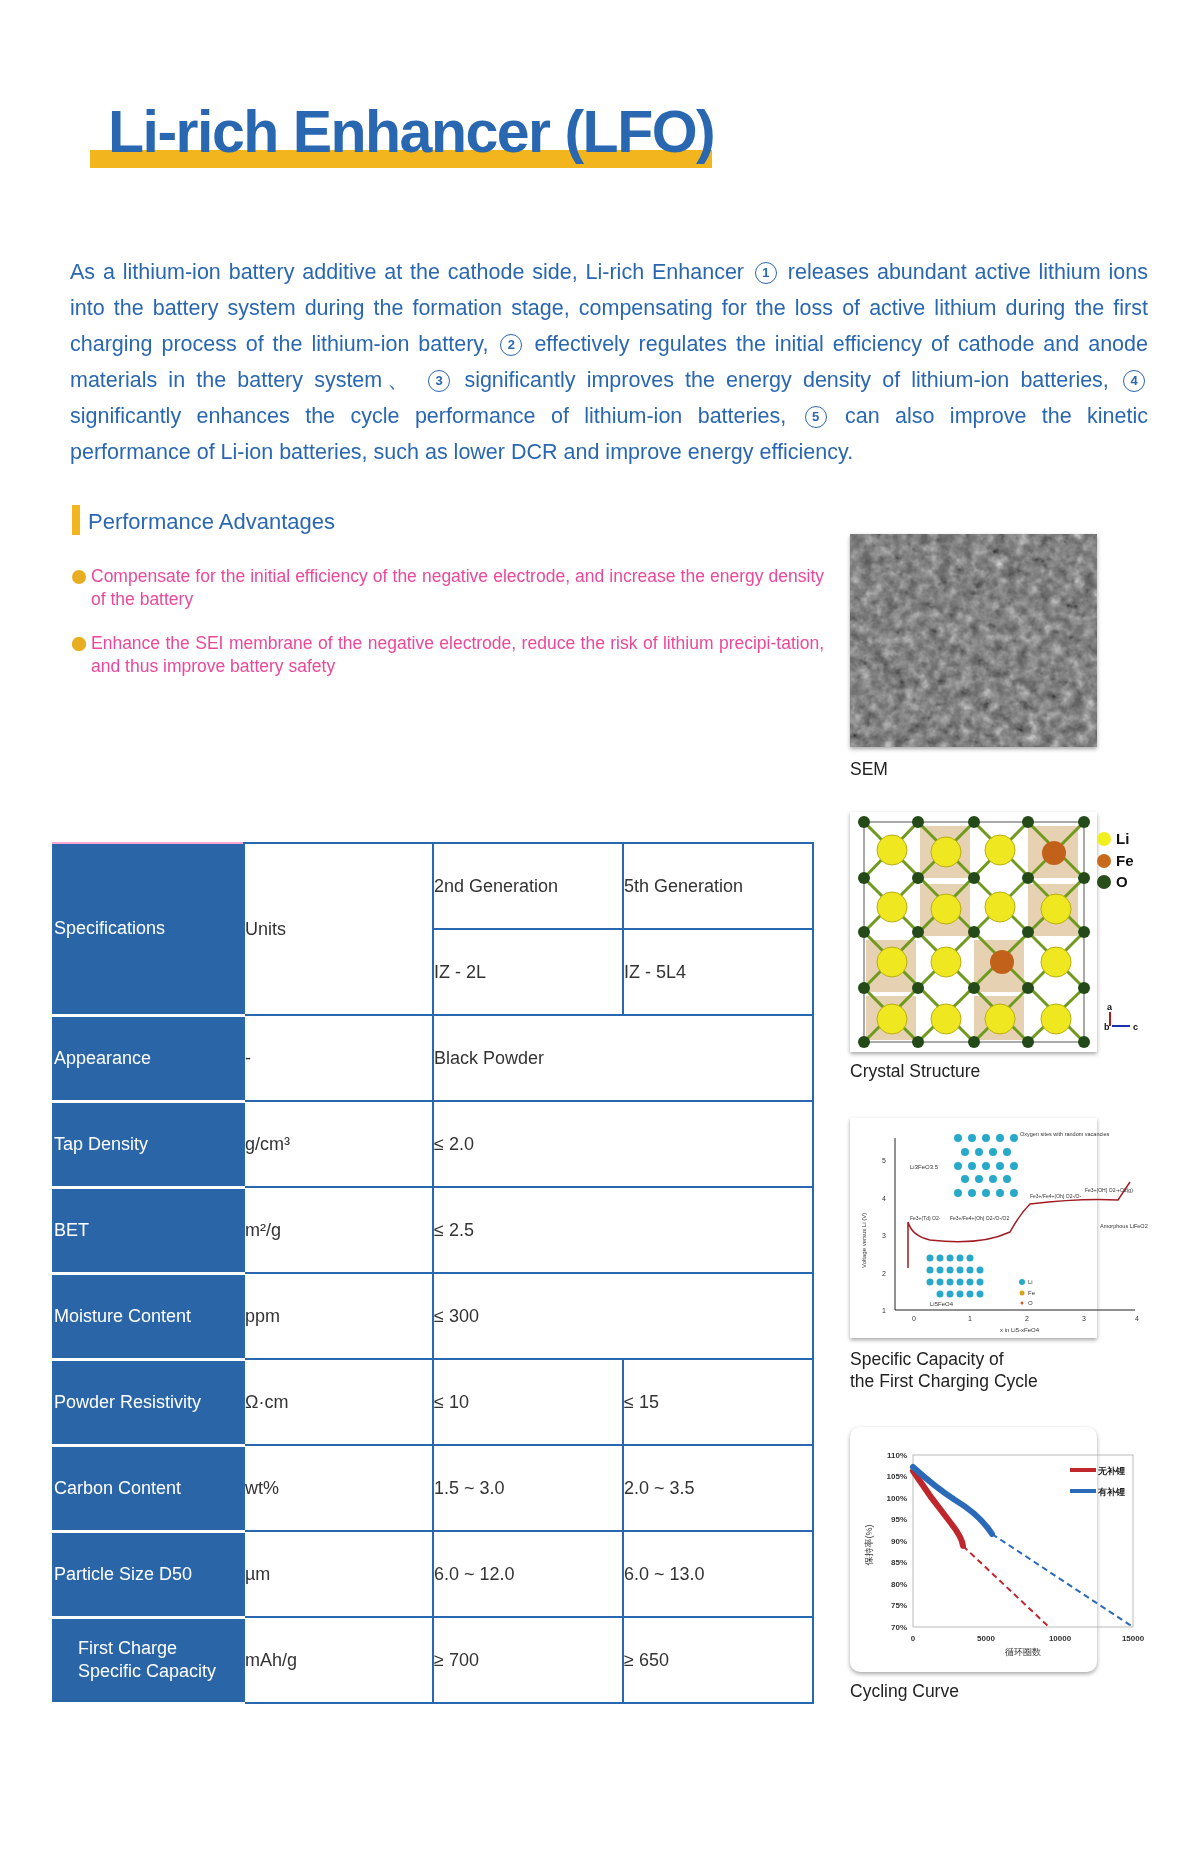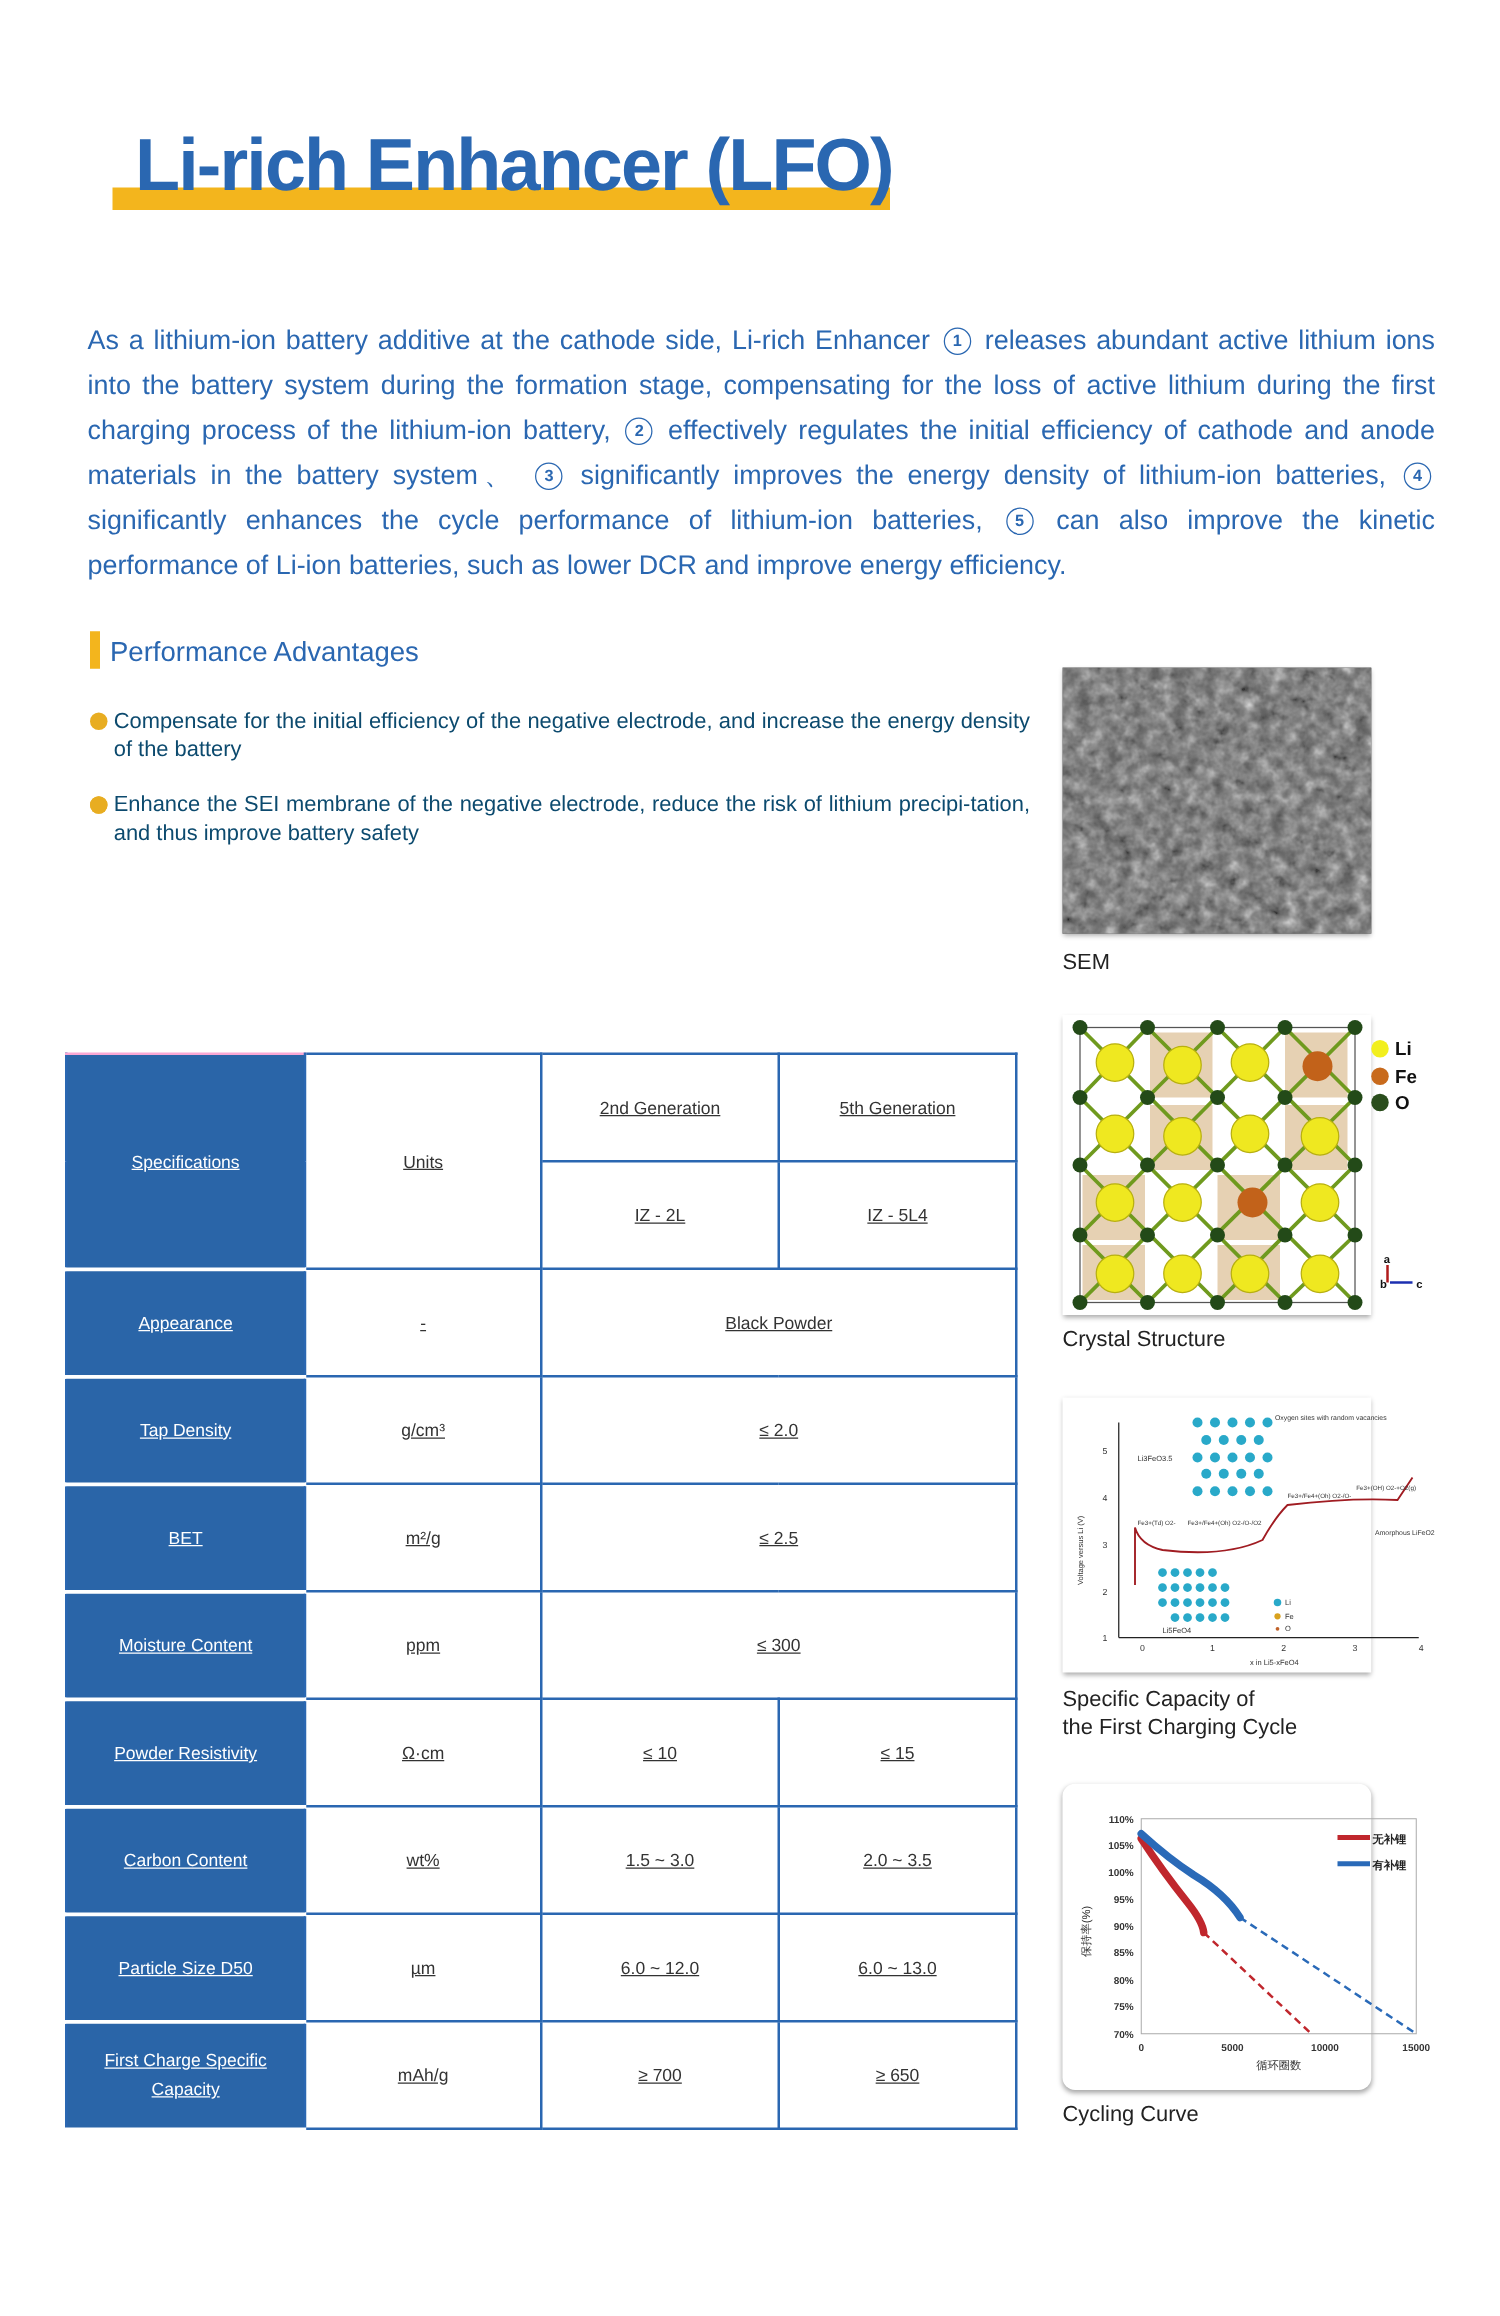--- a/index.html
+++ b/index.html
@@ -11,25 +11,25 @@
   .title { position: absolute; left: 18px; top: -4px; font-size: 59px; font-weight: bold; color: #2a67b1; letter-spacing: -1.5px; white-space: nowrap; }
 
   .intro { position: absolute; left: 70px; top: 254px; width: 1078px; font-size: 21.5px; line-height: 36px; color: #2a67b1; text-align: justify; }
   .intro .circ { display: inline-block; width: 22px; height: 22px; border: 1.6px solid #2a67b1; border-radius: 50%; font-size: 13px; line-height: 19px; text-align: center; vertical-align: 2px; margin: 0 3px; font-weight: bold; }
 
   .section-head { position: absolute; left: 72px; top: 505px; display: flex; align-items: flex-end; }
   .section-head .bar { width: 8px; height: 30px; background: #f3b51d; margin-right: 8px; }
   .section-head .txt { font-size: 22px; color: #2a67b1; }
 
   .adv-list { position: absolute; left: 72px; top: 565px; width: 752px; list-style: none; }
-  .adv-list li { position: relative; padding-left: 19px; font-size: 17.5px; line-height: 23px; color: #0c4a6e; margin-bottom: 21px; text-align: justify; }
+  .adv-list li { position: relative; padding-left: 19px; font-size: 17.5px; line-height: 23px; color: #ec4899; margin-bottom: 21px; text-align: justify; }
   .adv-list li .dot { position: absolute; left: 0; top: 5px; width: 14px; height: 14px; border-radius: 50%; background: #e8ad21; }
 
   table.spec { position: absolute; left: 52px; top: 842px; width: 760px; border-collapse: collapse; table-layout: fixed; }
-  table.spec td { border: 2px solid #2a67b1; text-align: center; vertical-align: middle; font-size: 14px; color: #333; height: 86px; text-decoration: underline; }
+  table.spec td { border: 2px solid #2a67b1; text-align: left; vertical-align: middle; font-size: 18px; color: #333; height: 86px; }
   table.spec td.lbl { background: #2a65a8; color: #fff; border-color: #fff #2a67b1 #fff #2a67b1; border-top: 3px solid #fff; }
   table.spec tr:first-child td.lbl { border-top: 2px solid #f9a8d4; }
   table.spec td.hd { height: 86px; }
 
   .fig { position: absolute; left: 850px; width: 247px; background: #fff; box-shadow: 0 2px 4px rgba(0,0,0,0.35); }
   .caption { position: absolute; width: 305px; left: 850px; text-align: left; font-size: 17.5px; color: #222; line-height: 22px; }
 
   .sem { top: 534px; height: 213px; background: #6b6b6b; overflow: hidden; }
   .crystal { top: 812px; height: 240px; }
   .voltage { top: 1118px; height: 220px; }

